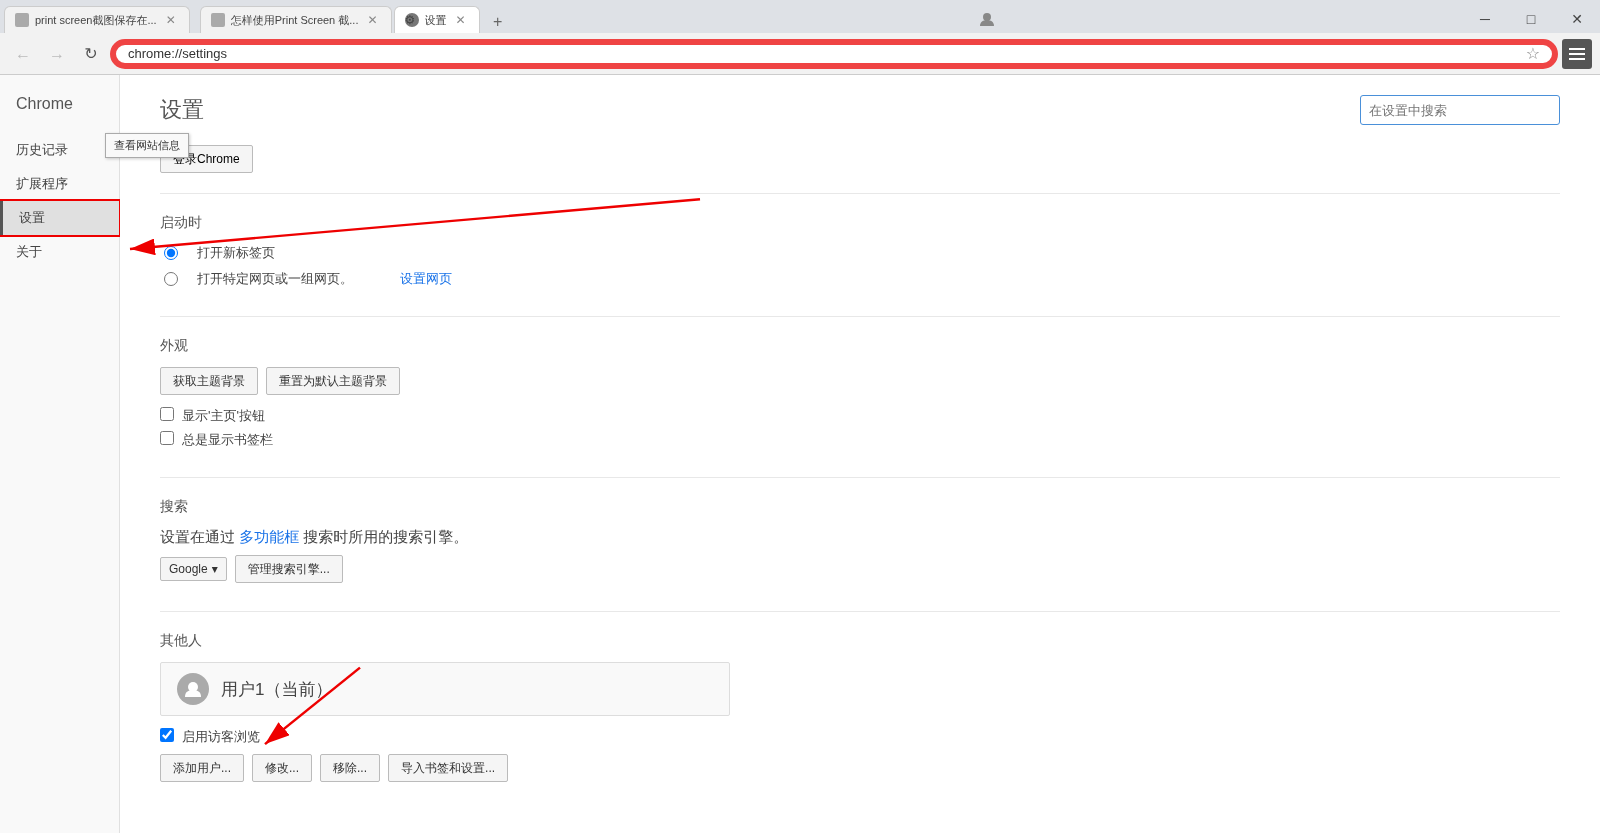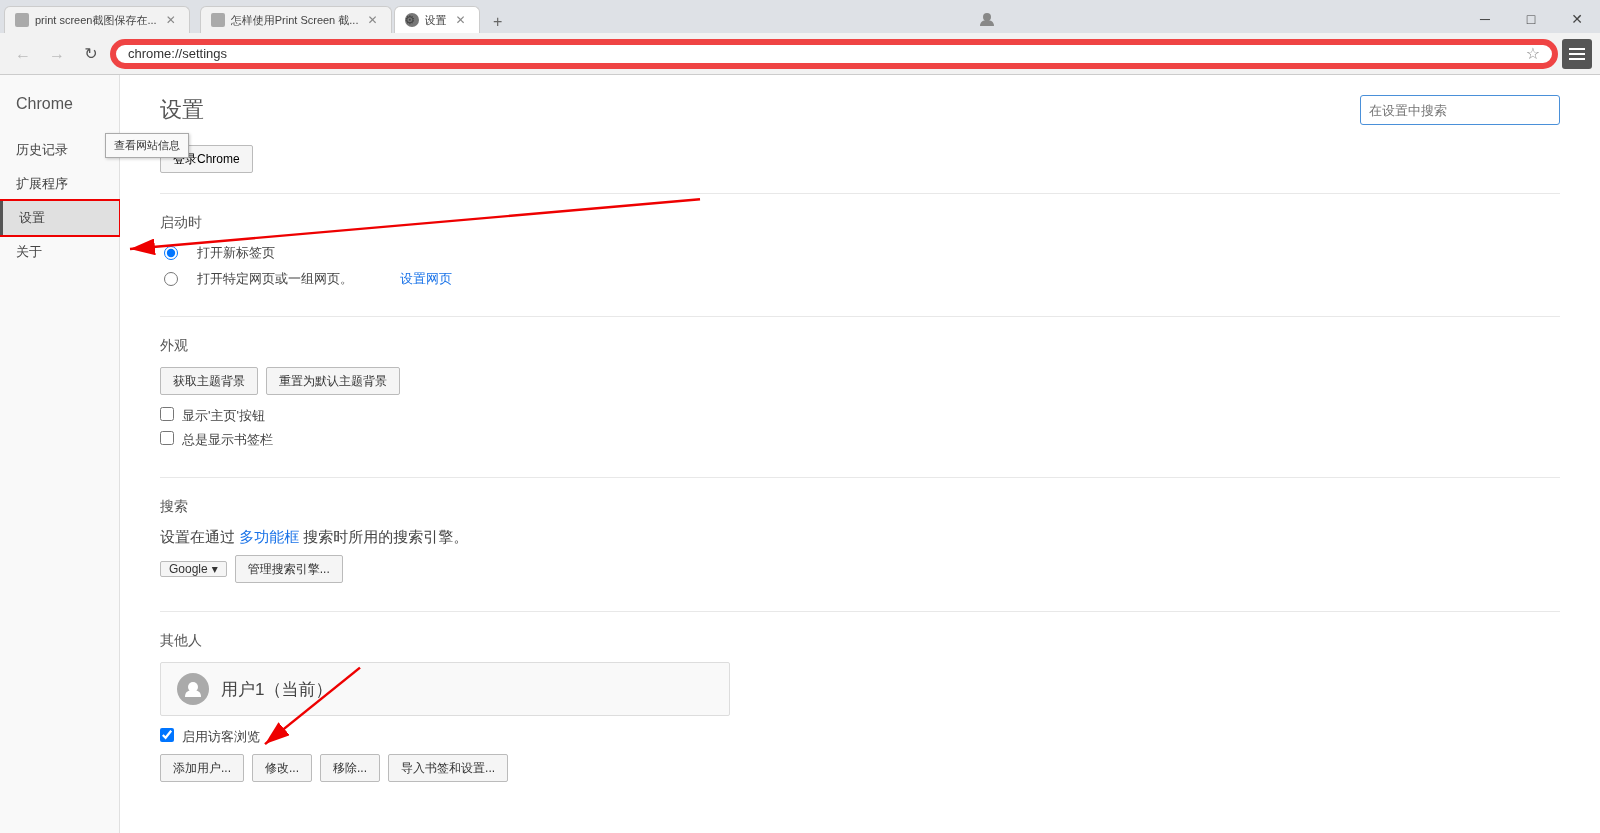--- a/index.html
+++ b/index.html
@@ -68,21 +68,21 @@
     .btn-row { display: flex; gap: 8px; margin-bottom: 12px; }
     .outline-btn { height: 28px; padding: 0 12px; border: 1px solid #bbb; background: #f5f5f5; font-size: 12px; cursor: pointer; border-radius: 2px; color: #333; }
 
     .checkbox-item { display: flex; align-items: flex-start; gap: 8px; font-size: 13px; color: #444; cursor: pointer; margin-bottom: 6px; }
     .checkbox-item input[type="checkbox"] { width: 14px; height: 14px; cursor: pointer; }
 
     
     .search-section-desc { font-size: 15px; color: #444; margin-bottom: 8px; }
     .search-section-desc a { color: #1a73e8; text-decoration: none; }
     .search-engine-row { display: flex; gap: 8px; align-items: center; }
-    .select-btn { height: 16px; padding: 0 8px; border: 1px solid #bbb; background: #f5f5f5; font-size: 12px; cursor: pointer; border-radius: 2px; display: flex; align-items: center; gap: 4px; }
+    .select-btn { height: 24px; padding: 0 8px; border: 1px solid #bbb; background: #f5f5f5; font-size: 12px; cursor: pointer; border-radius: 2px; display: flex; align-items: center; gap: 4px; }
 
     
     .user-card { border: 1px solid #ddd; background: #f9f9f9; padding: 10px 16px; display: flex; align-items: center; gap: 12px; margin-bottom: 12px; border-radius: 2px; width: 570px; }
     .user-avatar { width: 32px; height: 32px; background: #aaa; border-radius: 50%; display: flex; align-items: center; justify-content: center; color: #fff; font-size: 18px; }
     .user-name { font-size: 17px; color: #444; }
 
     .action-btn-row { display: flex; gap: 8px; margin-top: 8px; }
 
     
     .annotation-layer { position: absolute; top: 0; left: 0; width: 100%; height: 100%; pointer-events: none; }

